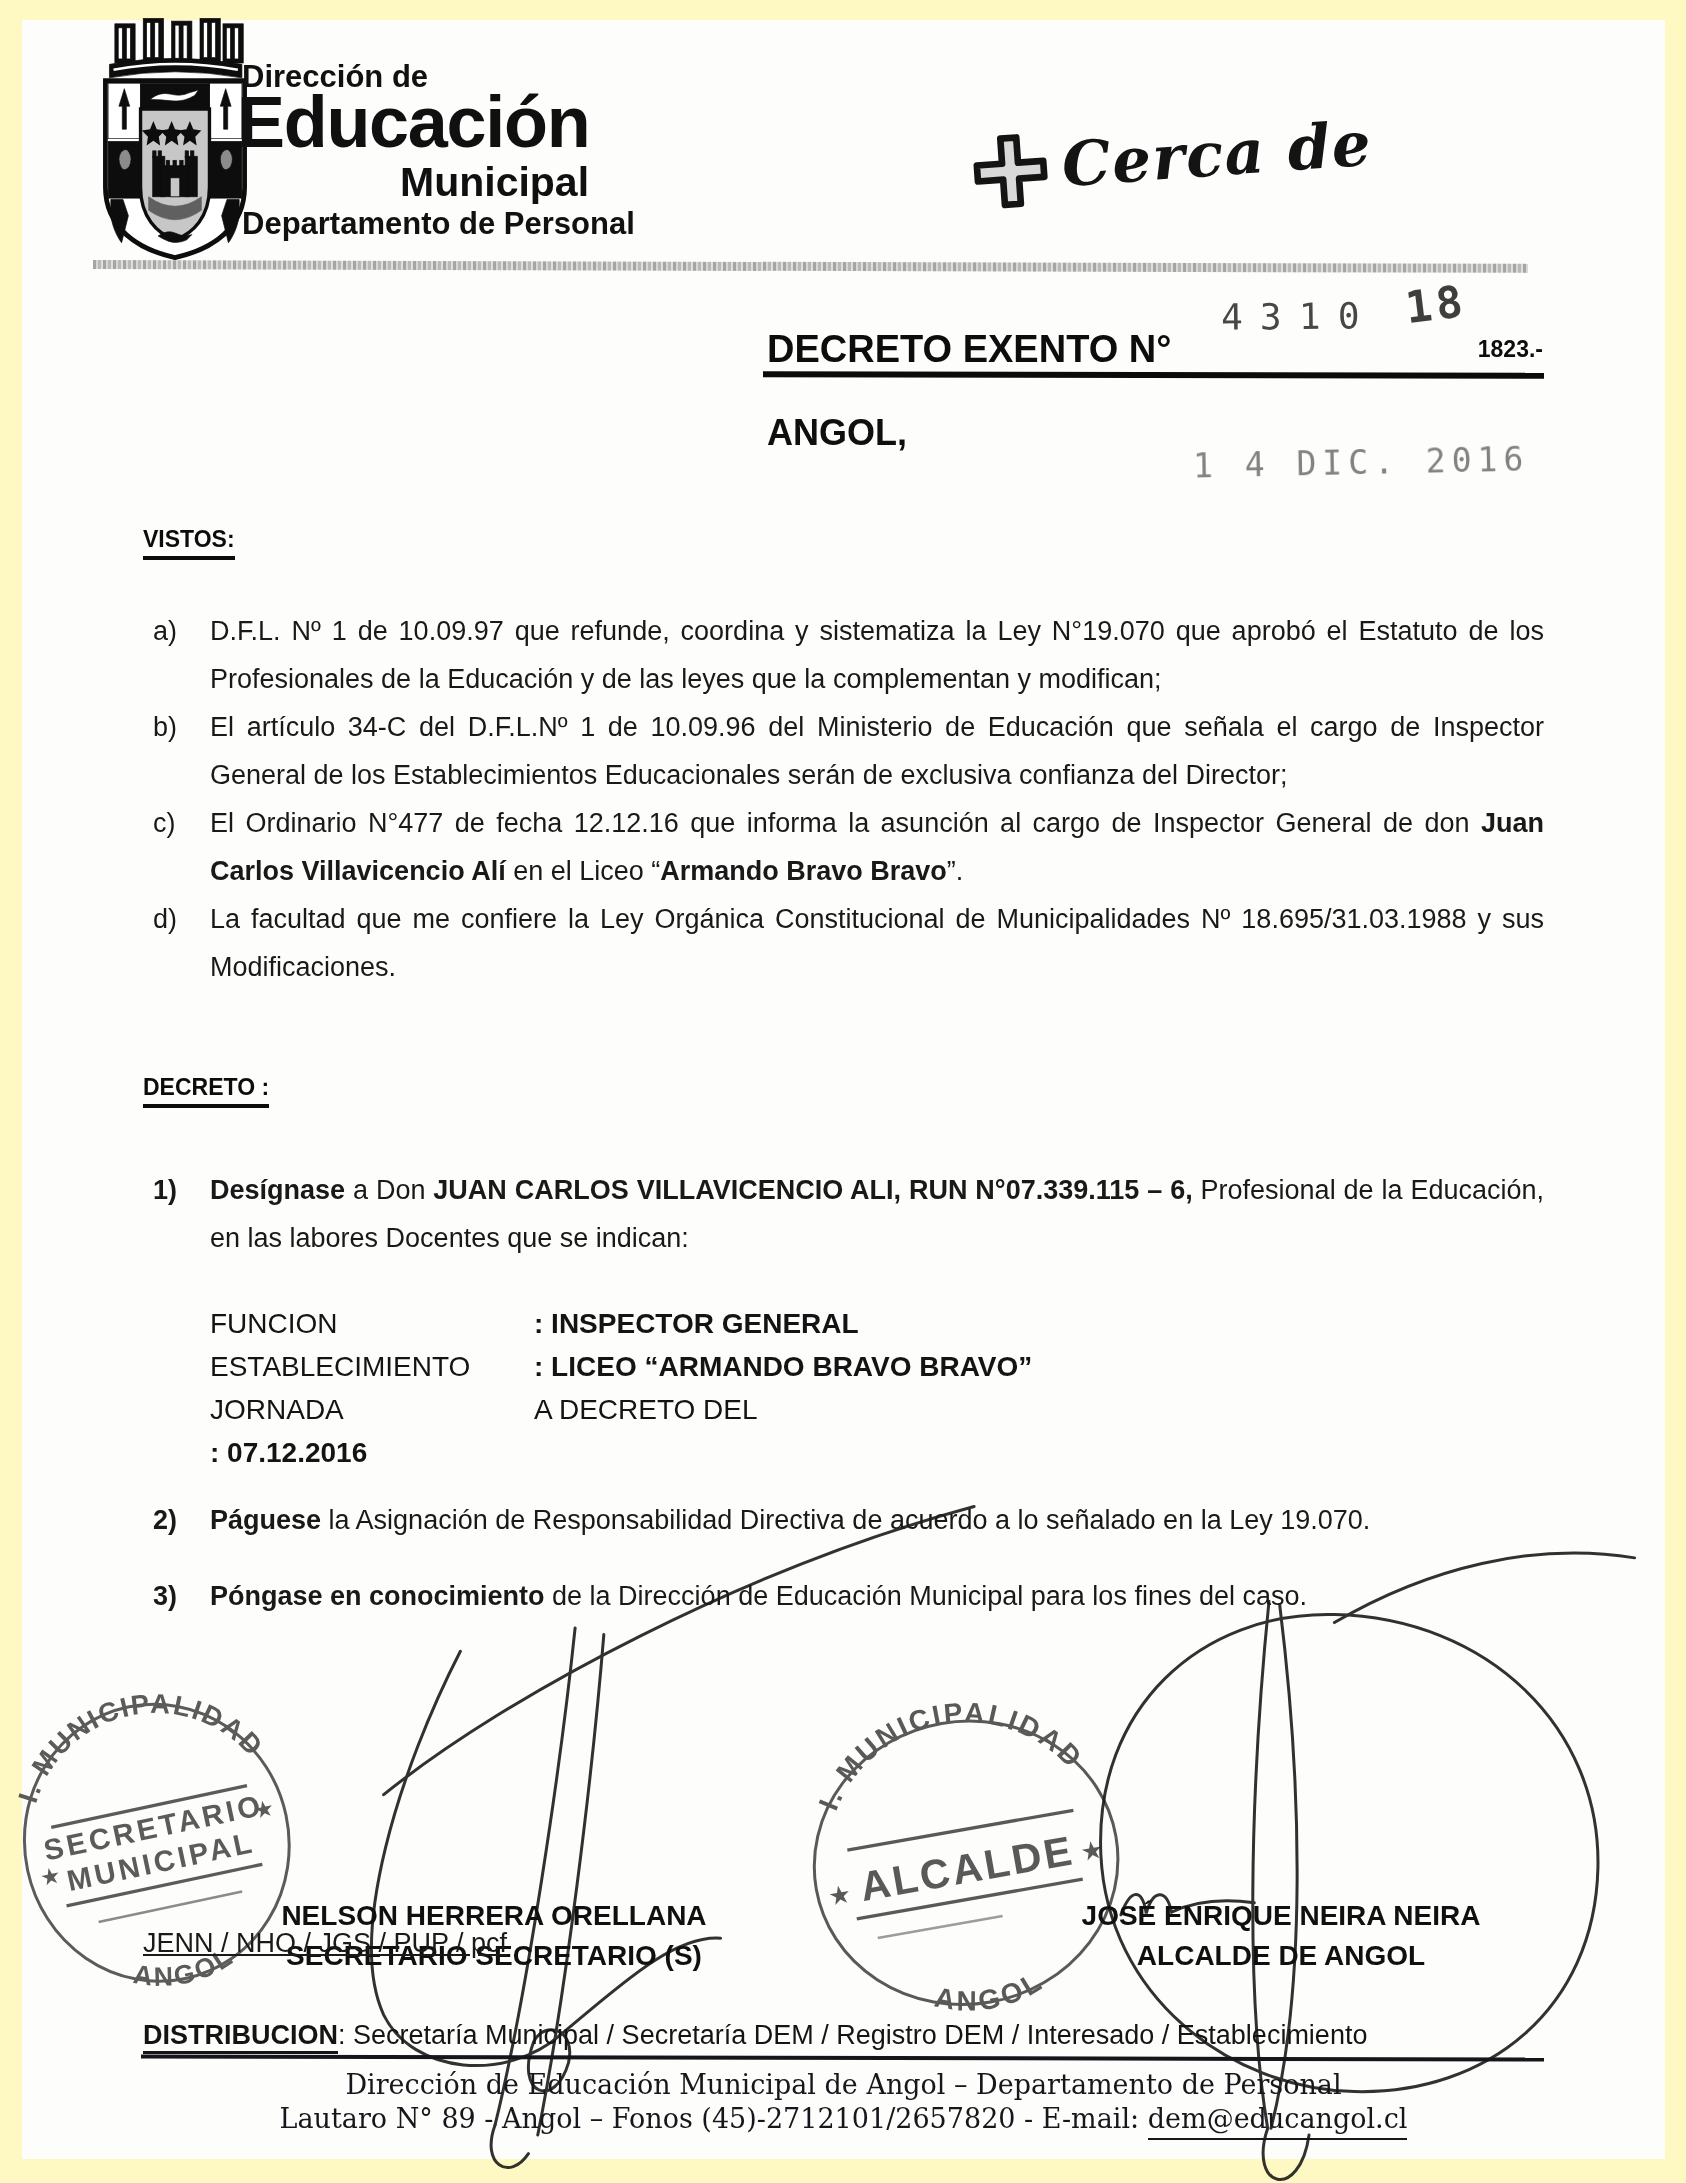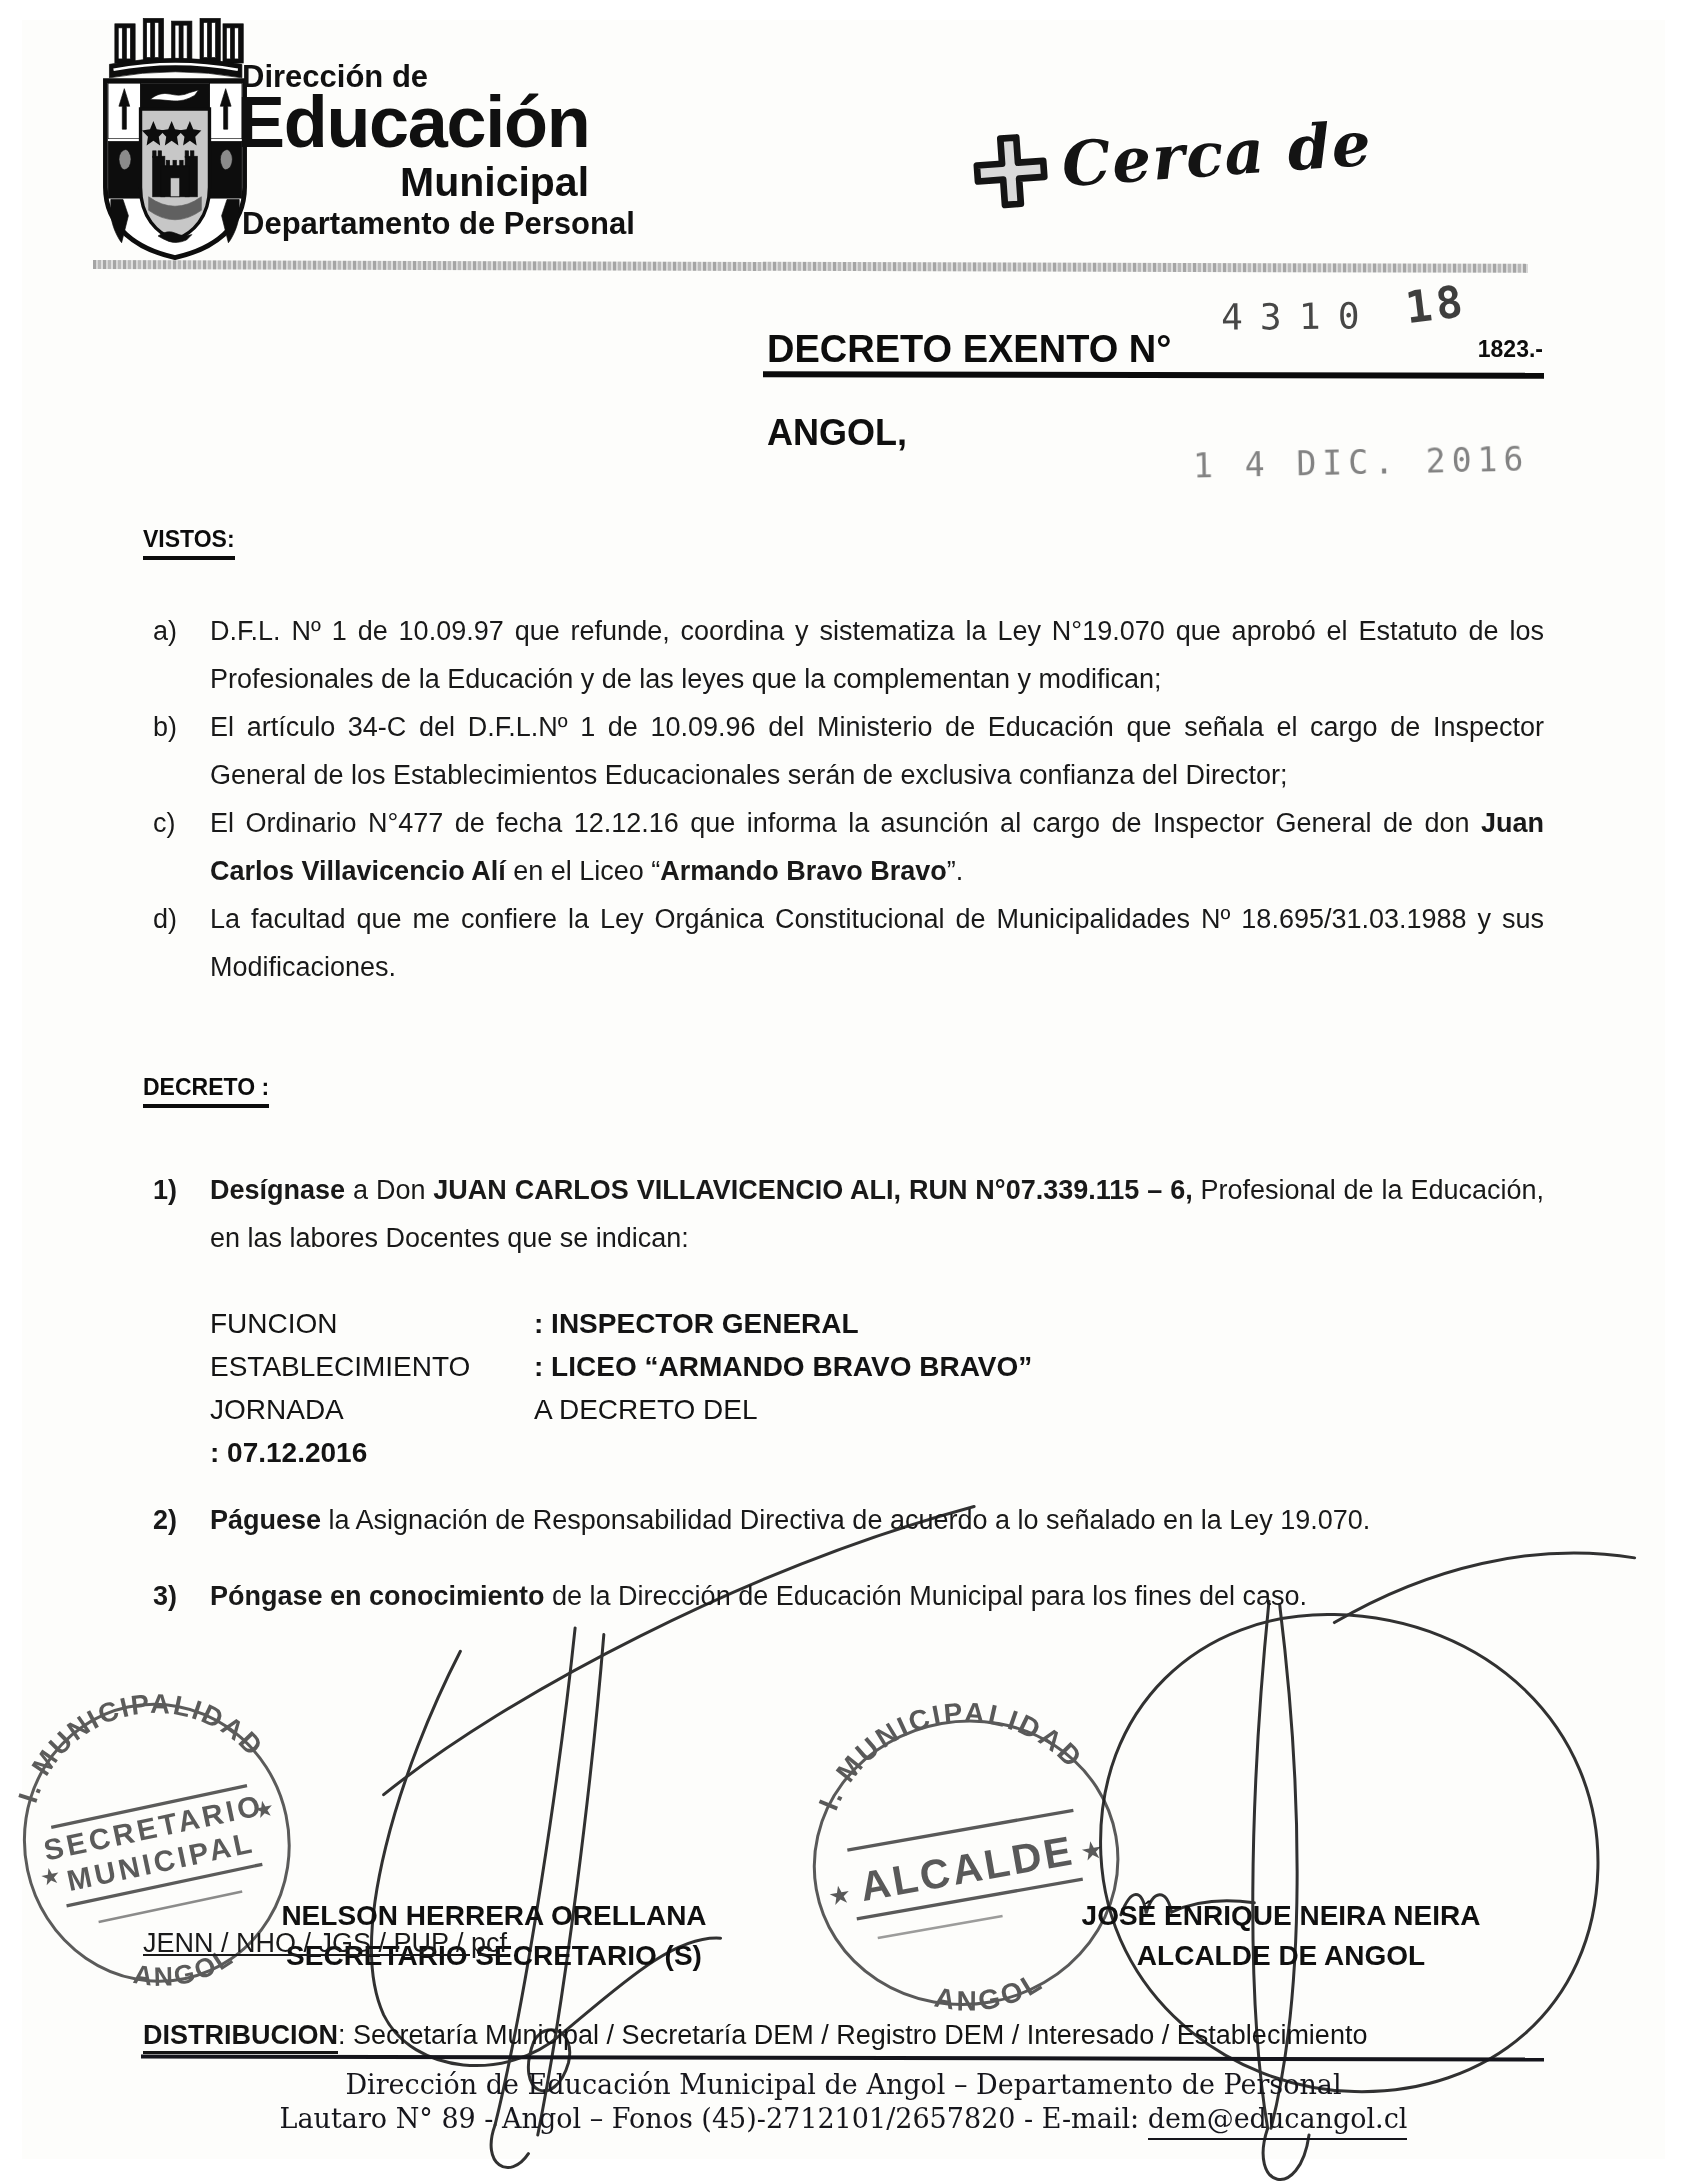--- a/index.html
+++ b/index.html
@@ -1,16 +1,16 @@
 <!DOCTYPE html>
 <html style="font-size:10.7px"><head>
 <meta charset="utf-8">
 <style>
   html,body{margin:0;padding:0;background:#000;}
-  #canvas{position:relative;width:1686px;height:2183px;background:#ffffff;overflow:hidden;
+  #canvas{position:relative;width:1686px;height:2183px;background:#fef9c3;overflow:hidden;
           font-family:"Liberation Sans",sans-serif;color:#161616;}
   .page{position:absolute;left:22px;top:20px;width:1643px;height:2139px;background:#fdfdfb;}
   .abs{position:absolute;}
   .nowrap{white-space:nowrap;}
 
   
   .hdr-l1{left:242px;top:59px;font-size:31px;font-weight:bold;letter-spacing:0px;color:#111;}
   .hdr-l2{left:237px;top:81px;font-size:72px;font-weight:bold;letter-spacing:-1.3px;color:#101010;}
   .hdr-l3{left:400px;top:159px;font-size:41px;font-weight:bold;color:#101010;}
   .hdr-l4{left:242px;top:206px;font-size:31px;font-weight:bold;color:#111;}

